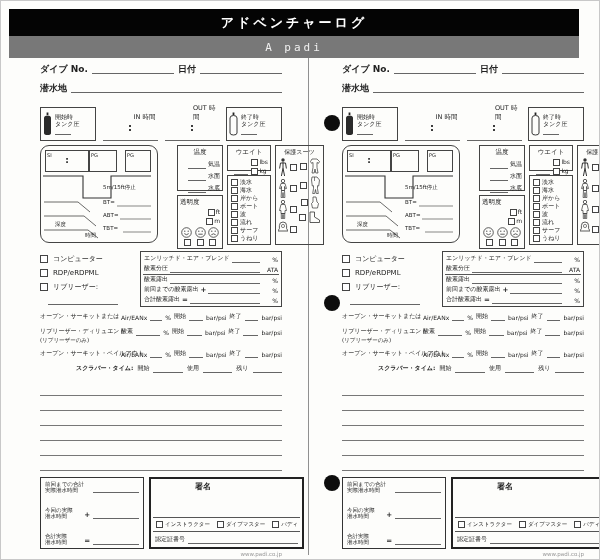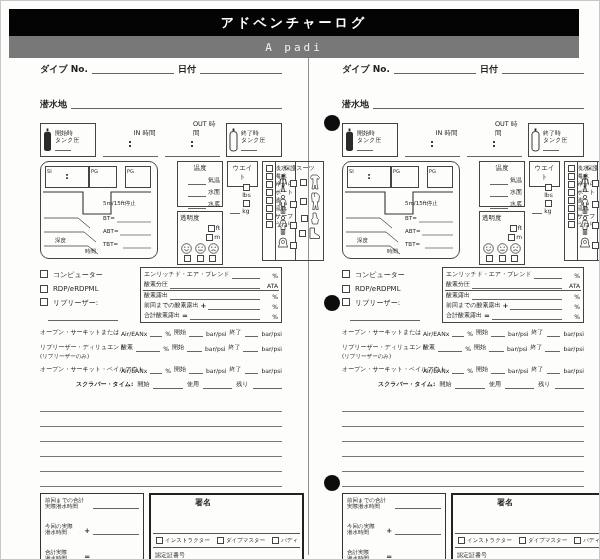--- a/index.html
+++ b/index.html
@@ -14,21 +14,21 @@
   .form{position:absolute;top:62px;width:242px;font-size:7px;color:#222;}
   .f-left{left:39px}.f-right{left:341px}
   .ln{display:inline-block;height:7px;border-bottom:1px solid #666;vertical-align:baseline;}
   .grow{flex:1}
   .w14{width:14px}.w16{width:16px}.w18{width:18px}.w26{width:26px}.w30{width:30px}.w46{width:46px}.w55{width:55px}.w70{width:70px}
   .cb{display:inline-block;width:6px;height:6px;border:1px solid #444;vertical-align:middle;margin-right:2px;flex:none;background:#fff;}
   .cb5{width:5px;height:5px;margin:0 1px;}
   .row{display:flex;align-items:center;gap:4px;}
   .b{font-weight:bold;}
   .lbl9{font-size:9px;white-space:nowrap;}
-  .r2{margin-top:22px;}
+  .r2{margin-top:6px;}
   
   .tanksrow{display:flex;align-items:flex-end;gap:6px;margin-top:8px;height:38px;}
   .tankbox{border:1px solid #444;width:56px;height:34px;display:flex;align-items:center;gap:3px;padding:1px 2px;box-sizing:border-box;flex:none;}
   .tb-lbl{display:flex;flex-direction:column;font-size:6px;line-height:7px;}
   .timecol{flex:1;display:flex;flex-direction:column;align-items:center;gap:1px;}
   .timecol .tlab{font-size:6.5px;margin-left:29px;}
   .colon{font-size:10px;font-weight:bold;line-height:9px;}
   
   .profrow{display:flex;gap:4px;margin-top:4px;height:100px;}
   .profilebox{position:relative;width:118px;height:98px;border:1px solid #444;border-radius:9px;box-sizing:border-box;flex:none;}
@@ -36,30 +36,30 @@
   .pbox .corner{position:absolute;left:1px;top:1px;}
   .pcolon{position:absolute;left:0;right:0;top:4px;text-align:center;font-size:9px;font-weight:bold;}
   .plabel{position:absolute;font-size:5.5px;white-space:nowrap;}
   .midcol{width:46px;display:flex;flex-direction:column;gap:4px;flex:none;padding-left:15px;}
   .bx{border:1px solid #444;box-sizing:border-box;padding:2px;font-size:6px;}
   .bxtitle{text-align:center;font-size:6.5px;margin-bottom:1px;}
   .temprow{display:flex;justify-content:flex-end;align-items:flex-end;gap:2px;margin-top:3px;}
   .vistop{display:flex;flex-direction:column;align-items:flex-end;gap:1px;margin-top:1px;}
   .faces{display:flex;justify-content:space-between;margin-top:2px;padding:0 1px;}
   .facecbs{display:flex;justify-content:space-between;padding:0 3px;margin-top:1px;}
-  .col3{width:44px;display:flex;flex-direction:row;gap:4px;flex:none;}
+  .col3{width:44px;display:flex;flex-direction:column;gap:4px;flex:none;}
   .condrow{display:flex;align-items:center;gap:1px;height:8px;white-space:nowrap;font-size:6px;}
   .suitbox{flex:1;border:1px solid #444;box-sizing:border-box;padding:2px;}
   .suitgrid{display:flex;justify-content:space-between;margin-top:1px;}
   .suitcol{display:flex;flex-direction:column;gap:2px;align-items:center;}
   .suitcell{display:flex;align-items:center;gap:1px;}
   
   .gassec{display:flex;gap:6px;margin-top:6px;height:56px;}
   .gasleft{width:94px;flex:none;display:flex;flex-direction:column;gap:5px;padding-top:3px;}
-  .gasrow{display:flex;gap:3px;font-size:7px;white-space:nowrap;}
+  .gasrow{display:flex;align-items:center;gap:3px;font-size:7px;white-space:nowrap;}
   .oxybox{flex:1;border:1px solid #444;box-sizing:border-box;padding:2px 3px;display:flex;flex-direction:column;justify-content:space-between;}
   .oxyrow{display:flex;align-items:flex-end;gap:2px;font-size:6px;white-space:nowrap;}
   .oxyhr{border-top:1px solid #555;margin:0 -1px;}
   .ounit{width:16px;text-align:right;}
   
   .circ{margin-top:4px;font-size:6px;}
   .circrow{display:flex;align-items:flex-end;gap:3px;white-space:nowrap;margin-top:5px;}
   .clab{width:78px;flex:none;}
   .cnote{font-size:5.5px;margin-top:1px;}
   .scrub{display:flex;gap:4px;align-items:flex-end;margin-top:6px;margin-left:36px;white-space:nowrap;}

